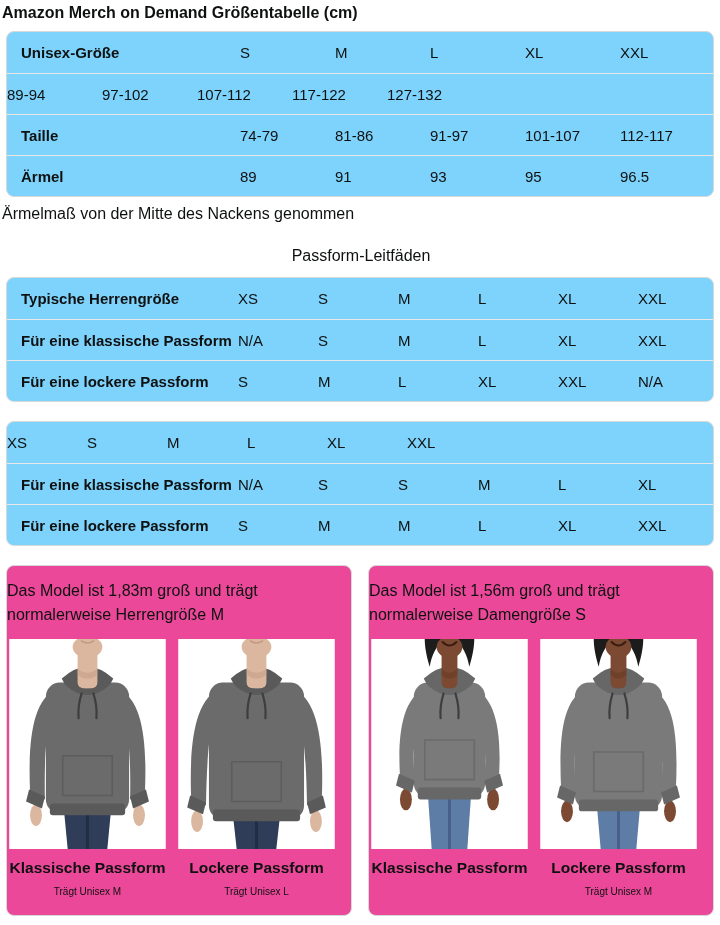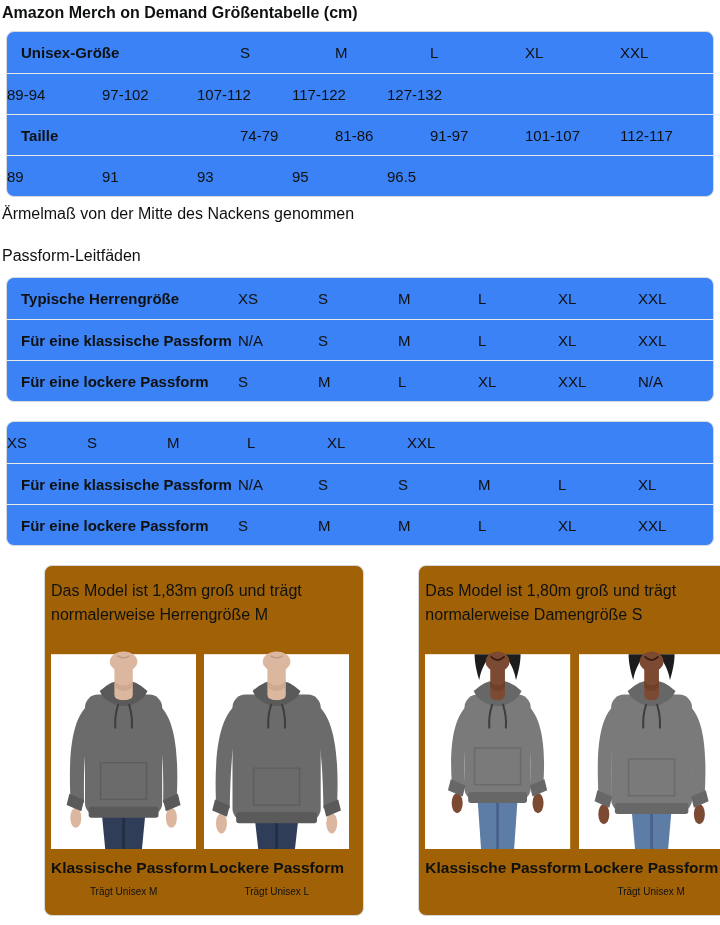--- a/index.html
+++ b/index.html
@@ -18,21 +18,21 @@
     font-size:16px;
     line-height:19px;
     margin:3px 0 0 2px;
     font-weight:700;
   }
   .tbl{
     border:1px solid var(--border);
     border-radius:8px;
     margin:0 6px;
     overflow:hidden;
-    background:#3b82f6;
+    background:#7dd3fc;
   }
   .tbl1{margin-top:9px;}
   .tr{
     display:flex;
     align-items:center;
     height:41px;
     border-top:1px solid var(--divider);
     font-size:15px;
   }
   .tr:first-child{border-top:none;}
@@ -48,34 +48,34 @@
   .note{
     font-size:16px;
     line-height:16px;
     margin:9px 8px 0 2px;
   }
   .h2{
     font-size:16px;
     line-height:19px;
     font-weight:400;
     margin:24px 0 12px 2px;
+    text-align:center;
   }
   .tbl-gap{margin-top:19px;}
   .cards{
     display:flex;
     gap:16px;
     margin:19px 6px 0 6px;
   }
   .card{
     flex:1;
     border:1px solid var(--border);
     border-radius:8px;
-    padding:13px 14px 14px 6px;
-    background:#a16207;
-    margin-left:38px;
+    padding:13px 14px 14px 0;
+    background:#ec4899;
   }
   .card-heading{
     font-size:16px;
     line-height:24px;
     font-weight:400;
   }
   .photos{
     display:flex;
     gap:8px;
     margin-top:12px;
@@ -127,20 +127,21 @@
   </div>
   <div class="tr">
     <div class="lbl">Taille</div>
     <div class="c5">74-79</div>
     <div class="c5">81-86</div>
     <div class="c5">91-97</div>
     <div class="c5">101-107</div>
     <div class="c5">112-117</div>
   </div>
   <div class="tr">
+    <div class="lbl">Ärmel</div>
     <div class="c5">89</div>
     <div class="c5">91</div>
     <div class="c5">93</div>
     <div class="c5">95</div>
     <div class="c5">96.5</div>
   </div>
 </div>
 
 <div class="note">Ärmelmaß von der Mitte des Nackens genommen</div>
 
@@ -265,21 +266,21 @@
     <path d="M54,124 L104,124 L104,164 L54,164 Z" fill="none" stroke="#5a5a5a" stroke-width="1.6" opacity="0.8"></path>
   </svg>
           </div>
         <div class="fit-label">Lockere Passform</div>
         <div class="size-label">Trägt Unisex L</div>
       </div>
     </div>
   </div>
 
   <div class="card">
-    <div class="card-heading">Das Model ist 1,80m groß und trägt normalerweise Damengröße S</div>
+    <div class="card-heading">Das Model ist 1,56m groß und trägt normalerweise Damengröße S</div>
     <div class="photos">
       <div class="photo-col">
         <div class="photo">
             <svg viewBox="0 0 158 212" xmlns="http://www.w3.org/2000/svg" preserveAspectRatio="xMidYMax meet">
     <rect width="158" height="212" fill="#ffffff"></rect>
     <path d="M57,154 L101,154 L97,212 L61,212 Z" fill="#5d7ca6"></path>
     <rect x="77.5" y="160" width="3" height="52" fill="#48618a"></rect>
     <ellipse cx="35" cy="162" rx="6" ry="11" fill="#7c4a33"></ellipse>
     <ellipse cx="123" cy="162" rx="6" ry="11" fill="#7c4a33"></ellipse>
     <rect x="43" y="44" width="72" height="116" rx="14" fill="#7a7a7a"></rect>

